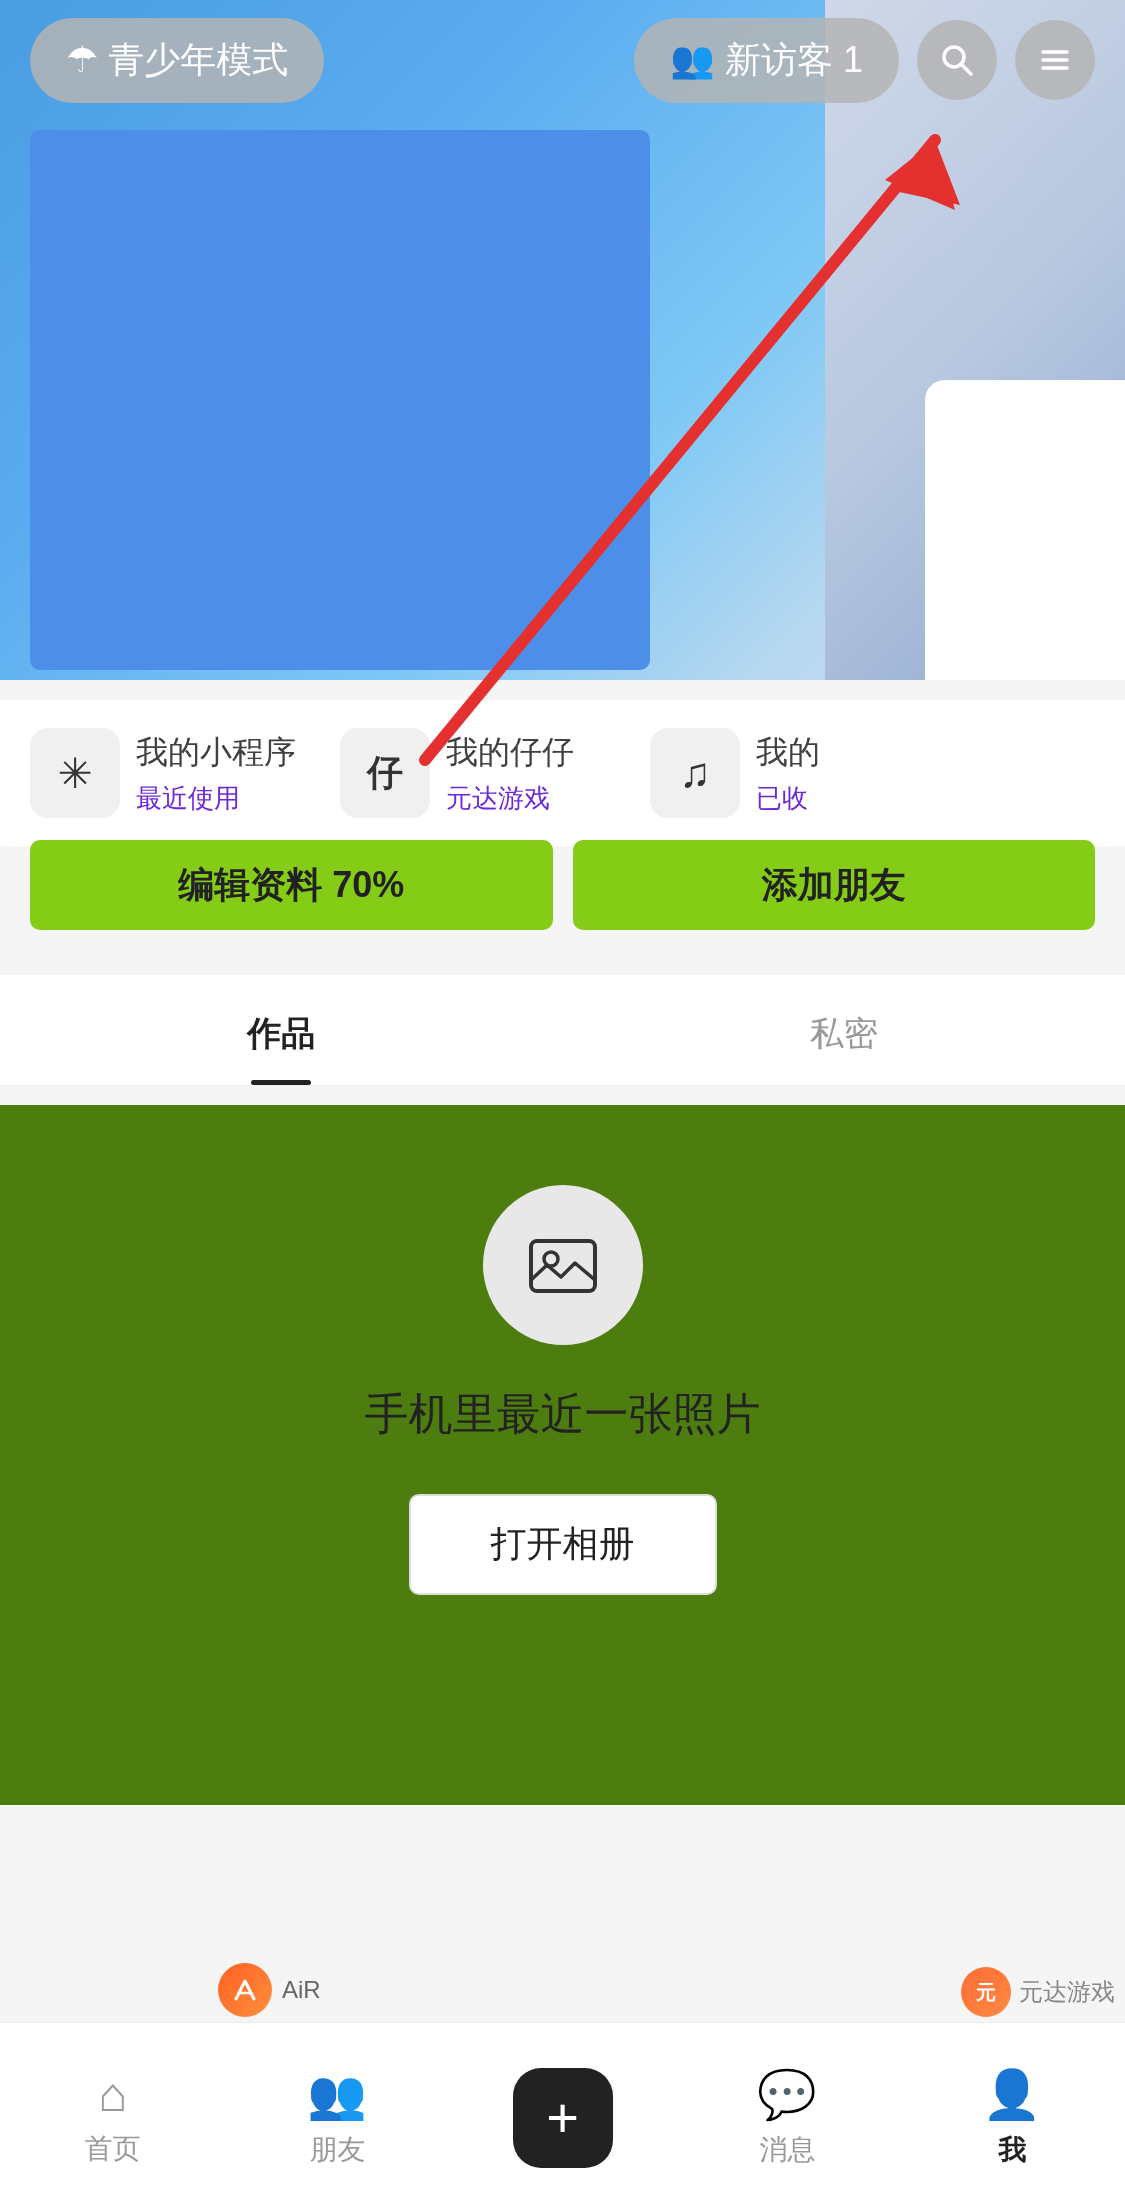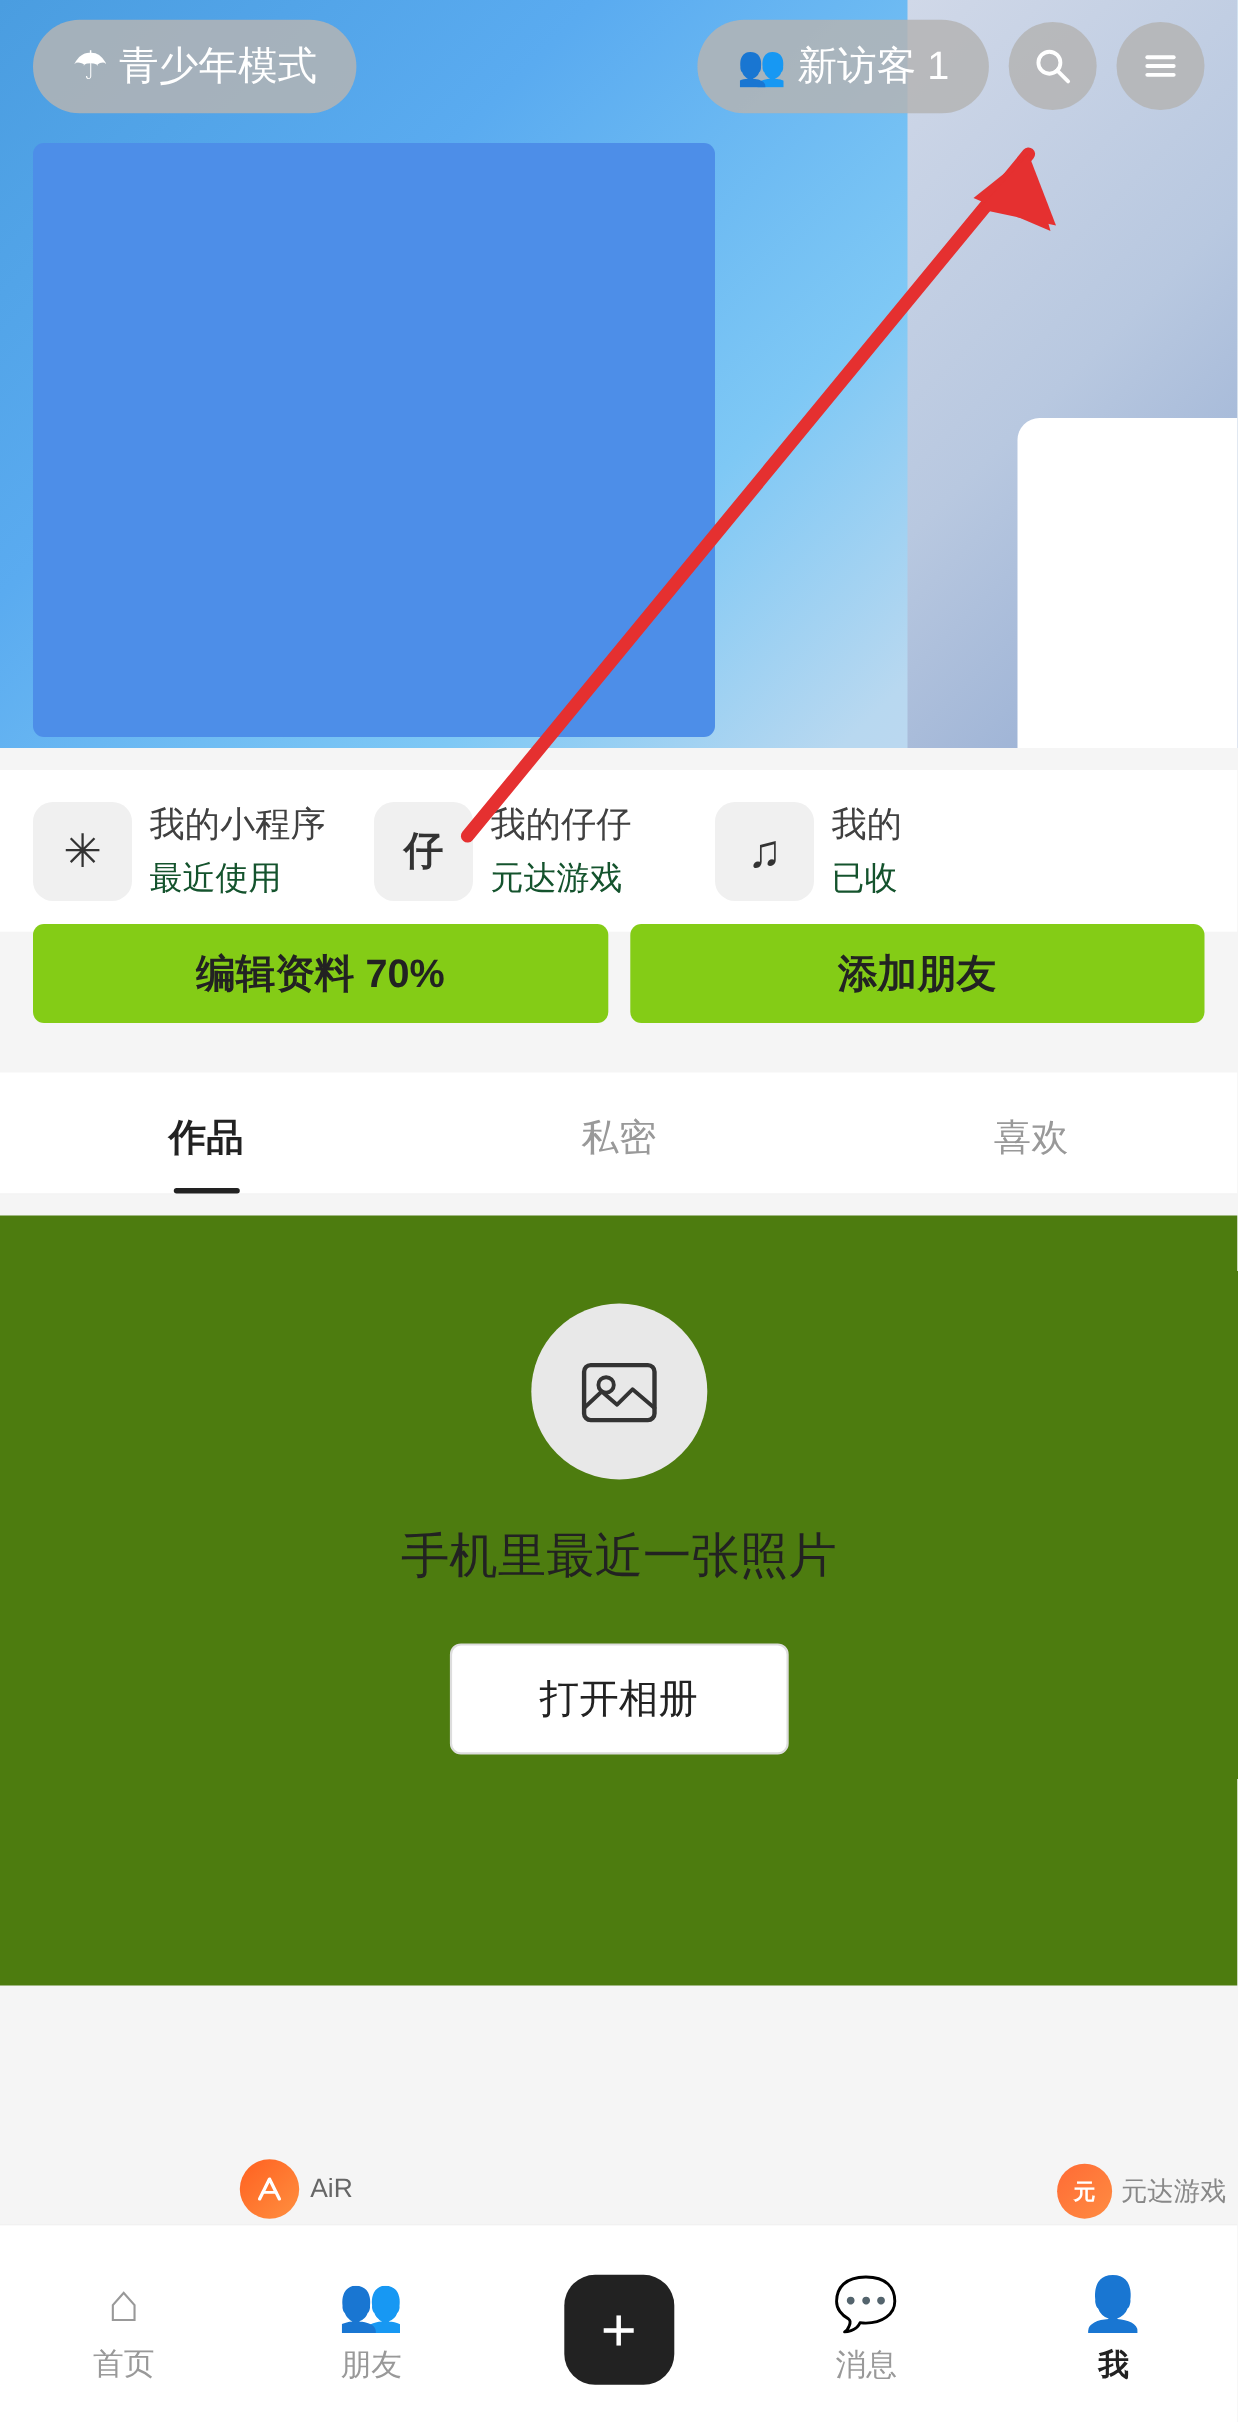--- a/index.html
+++ b/index.html
@@ -151,22 +151,22 @@
       display: flex;
       flex-direction: column;
       gap: 6px;
     }
     .mini-app-name {
       font-size: 32px;
       font-weight: 500;
       color: #404040;
     }
     .mini-app-sub {
-      font-size: 30px;
-      color: #14532d;
+      font-size: 26px;
+      color: #6d28d9;
     }
 
     
     .action-btns {
       position: absolute;
       top: 840px;
       left: 30px;
       width: calc(100% - 60px);
       display: flex;
       gap: 20px;
@@ -461,23 +461,20 @@
   <button class="action-btn">添加朋友</button>
 </div>
 
 <div class="tabs-bar">
   <div class="tab-item active">
     <span>作品</span>
   </div>
   <div class="tab-item">
     <span>私密</span>
   </div>
-  <div class="tab-item">
-    <span>喜欢</span>
-  </div>
 </div>
 
 <div class="content-area">
   <div class="photo-icon-circle">
     <svg width="80" height="80" viewBox="0 0 80 80" fill="none">
       <rect x="8" y="16" width="64" height="50" rx="6" stroke="#333" stroke-width="4" fill="none"></rect>
       <circle cx="28" cy="34" r="7" stroke="#333" stroke-width="3.5" fill="none"></circle>
       <path d="M8 55 L24 40 L38 52 L52 38 L72 55" stroke="#333" stroke-width="3.5" stroke-linecap="round" stroke-linejoin="round" fill="none"></path>
     </svg>
   </div>

